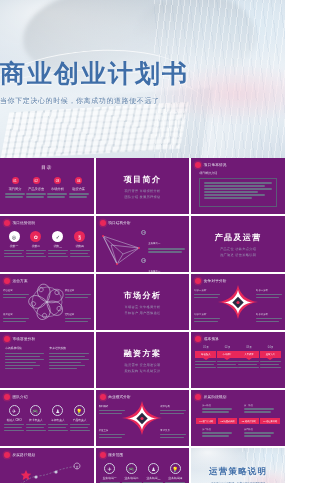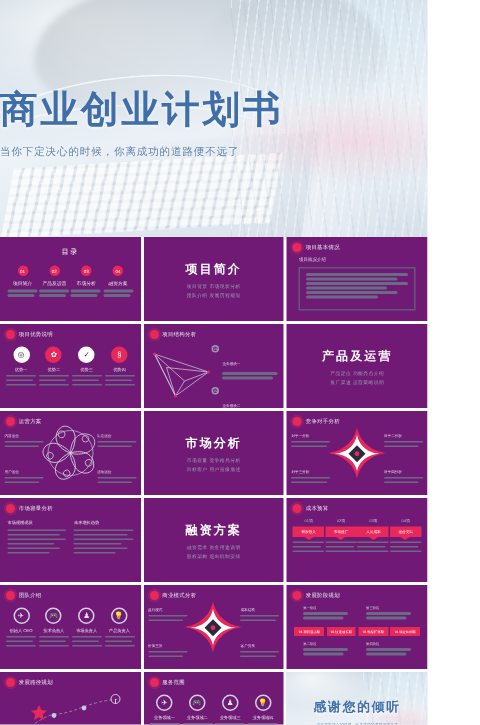--- a/index.html
+++ b/index.html
@@ -655,17 +655,17 @@
           </div>
       </div>
     </div>
     <div class="ty">
       <div class="hero-photo"></div>
 
       <div class="hero-streaks"></div>
       <div class="hero-pinkwash"></div>
       <div class="hero-veil"></div>
       <div class="ty-text">
-        <div class="ty-title">感谢您的倾听</div>
+        <div class="ty-title">运营策略说明</div>
         <div class="ty-sub">当你下定决心的时候，你离成功的道路便不远了</div>
       </div>
     </div>
   </div>
 
 </body></html>

